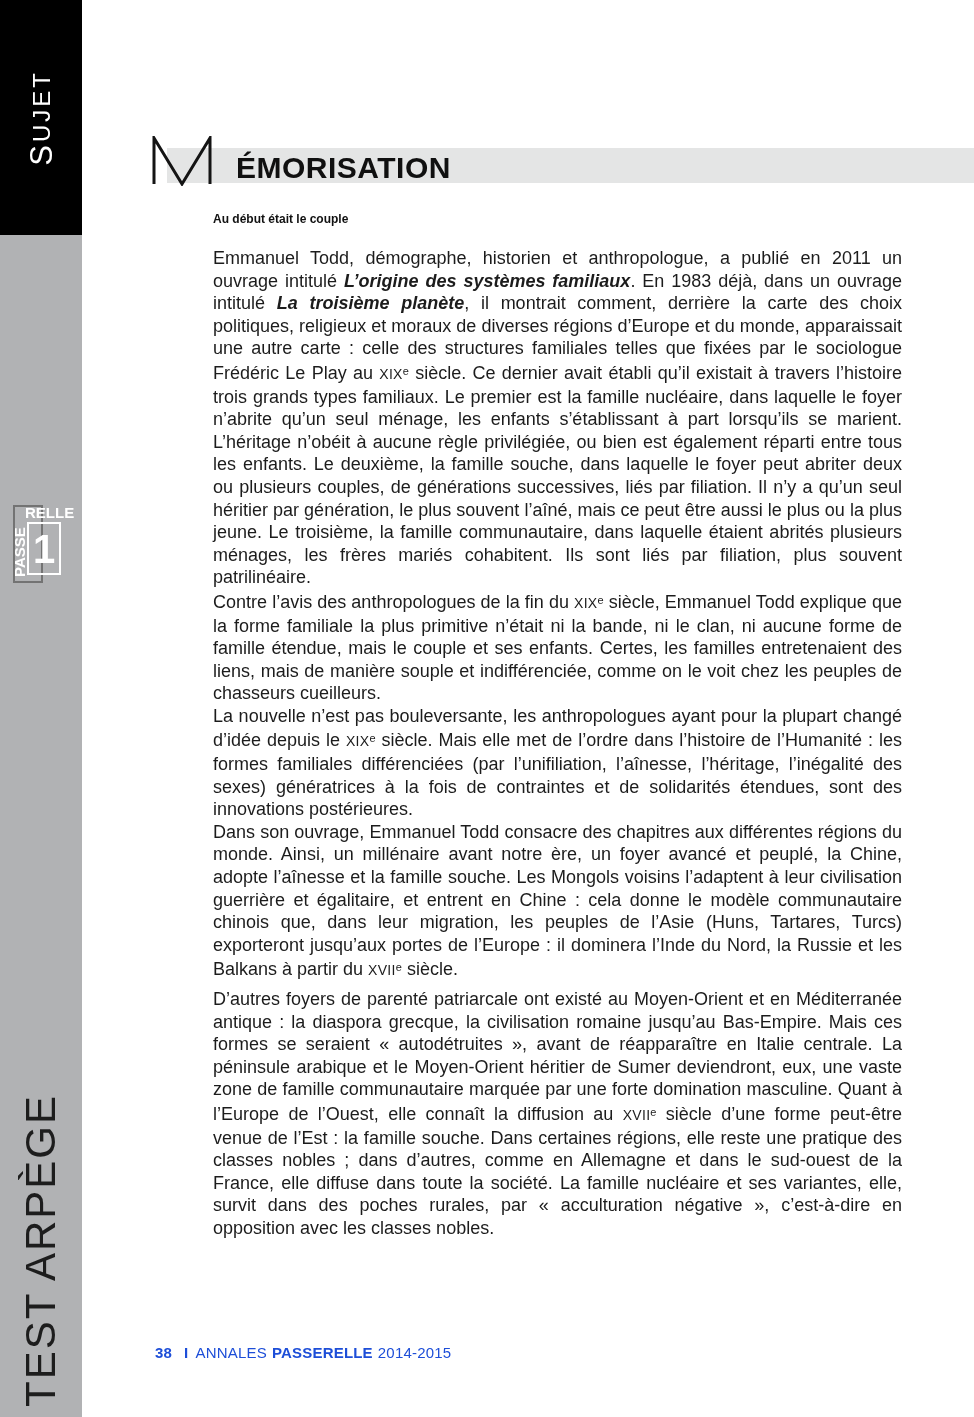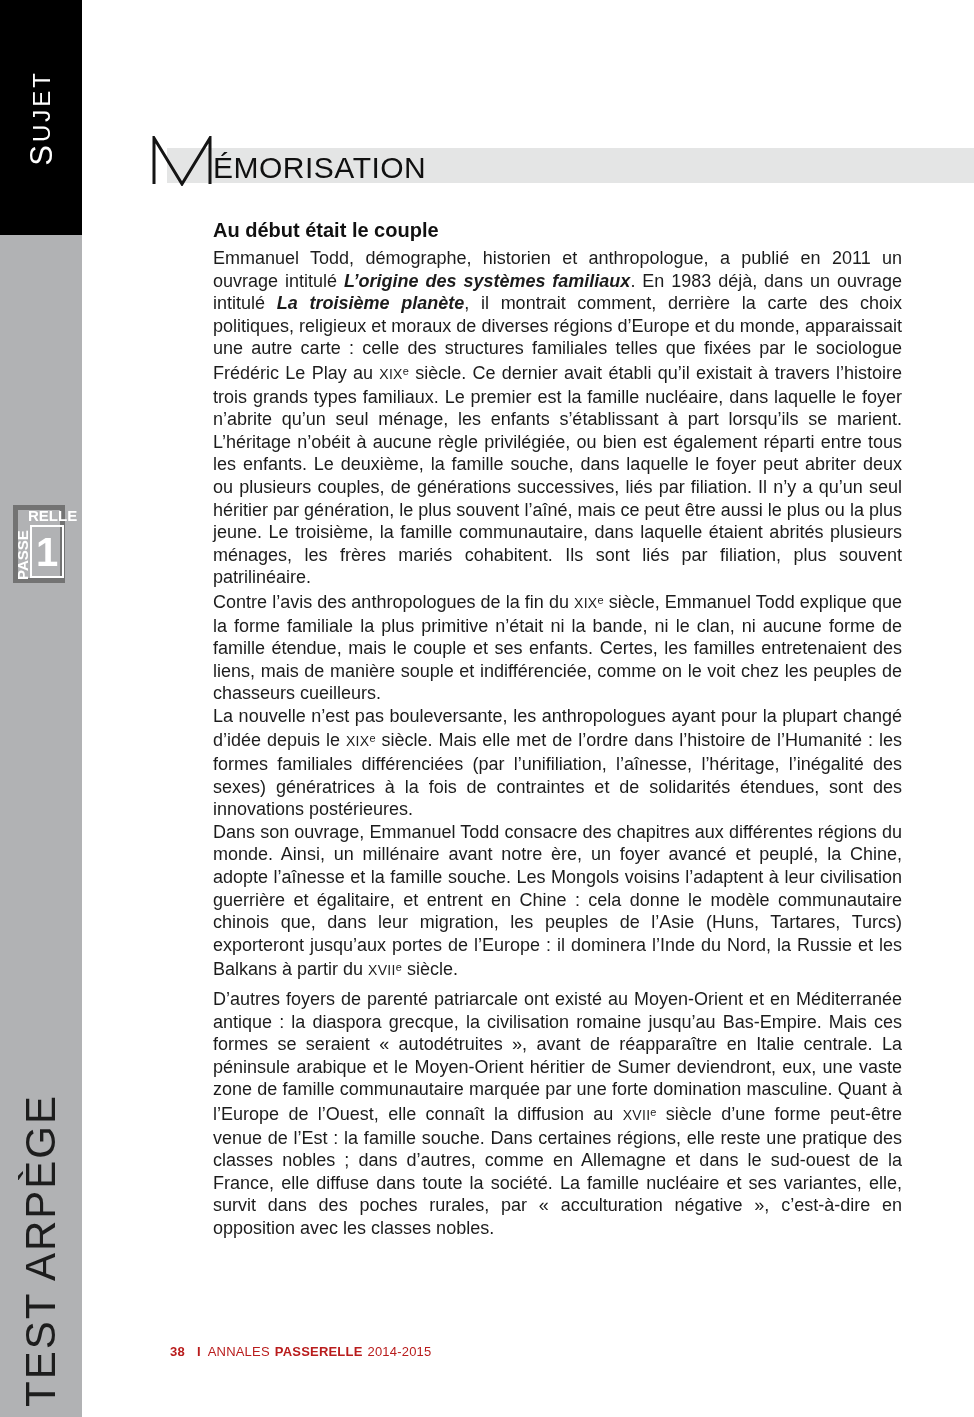--- a/index.html
+++ b/index.html
@@ -11,22 +11,22 @@
   
   .sidebar { position:absolute; left:0; top:0; width:82px; height:1417px; background:#b1b2b4; }
   .sujet-tab {
     position:absolute; left:0; top:0; width:82px; height:235px; background:#000;
     display:flex; align-items:center; justify-content:center;
   }
   .vert { writing-mode:vertical-rl; transform:rotate(180deg); white-space:nowrap; }
   .sujet-text { color:#fff; font-size:24px; letter-spacing:3px; line-height:1; }
   .sujet-text .big { font-size:31px; }
   .logo {
-    position:absolute; left:13px; top:505px; width:52px; height:78px;
-    border:5px solid #737373; box-sizing:border-box;
+    position:absolute; left:13px; top:505px; width:30px; height:78px;
+    border:2px solid #737373; box-sizing:border-box;
   }
   .logo-top {
     position:absolute; left:10px; top:-2px; color:#fff; font-weight:bold;
     font-size:15px; letter-spacing:0; line-height:1.1;
   }
   .logo-side {
     position:absolute; left:-3px; top:13px; height:57px; color:#fff; font-weight:bold;
     font-size:15px; letter-spacing:0; line-height:1;
   }
   .logo-box {
@@ -37,36 +37,36 @@
   .logo-one { color:#fff; font-size:40px; font-weight:bold; line-height:1; }
   .test-label {
     position:absolute; left:0; top:1095px; width:82px; height:310px;
     display:flex; align-items:center; justify-content:center;
   }
   .test-text { color:#1d1d1d; font-size:42px; letter-spacing:2px; font-weight:400; }
   
   .title-band { position:absolute; left:167px; top:148px; width:807px; height:35px; background:#e4e5e5; }
   .title-initial { position:absolute; left:151px; top:136px; }
   .title-rest {
-    position:absolute; left:213px; top:153px; font-size:30px; font-weight:normal;
-    letter-spacing:0.5px; color:#101010; line-height:1;
+    position:absolute; left:213px; top:153px; font-size:30px; font-weight:bold;
+    letter-spacing:0.5px; color:#101010; line-height:1;padding-left:23px;
   }
   
-  .subtitle { position:absolute; left:213px; top:202px; font-size:20px; font-weight:bold; color:#111; }
+  .subtitle { position:absolute; left:213px; top:202px; font-size:12px; font-weight:bold; color:#111; }
   .article-body {
     position:absolute; left:213px; top:247px; width:689px;
     font-size:18px; line-height:22.6px; text-align:justify; color:#1c1c1c;
   }
   .article-body p { margin:0; }
   .article-body p.gap { margin-top:6px; }
   .it { font-style:italic;font-weight:bold; }
   .rn { text-transform:uppercase; font-size:14px; letter-spacing:0.3px; }
   .sup { font-size:11px; vertical-align:4px; }
   
-  .footer { position:absolute; left:170px; top:1344px; font-size:13px; color:#b91c1c; letter-spacing:0.2px; }
+  .footer { position:absolute; left:155px; top:1344px; font-size:15px; color:#1d4ed8; letter-spacing:0.2px; }
   .footer .b { font-weight:bold; }
   .footer .sep { font-weight:bold; margin:0 7px; }
   .footer .sp { margin-right:5px; }
 </style>
 </head>
 <body>
 
 <div class="page">
 
   <aside class="sidebar">

